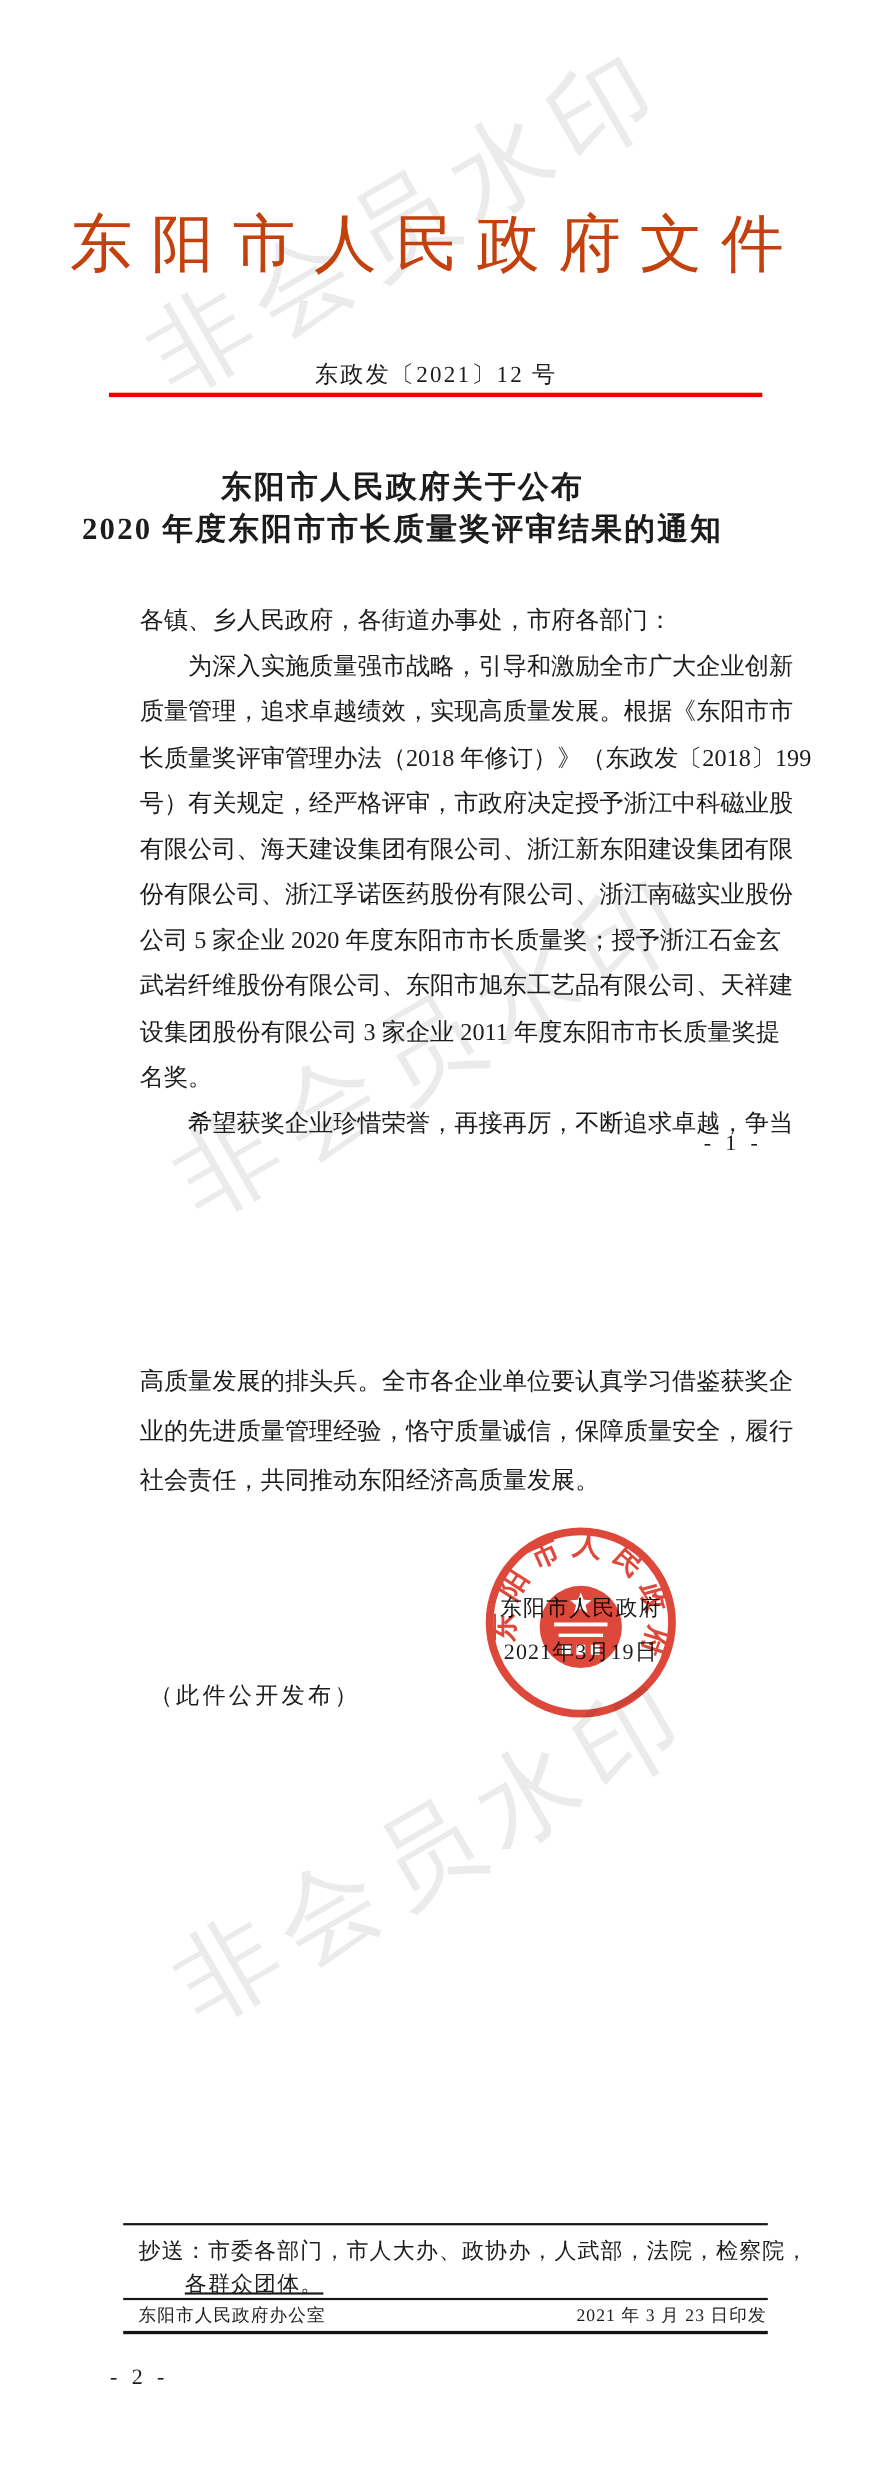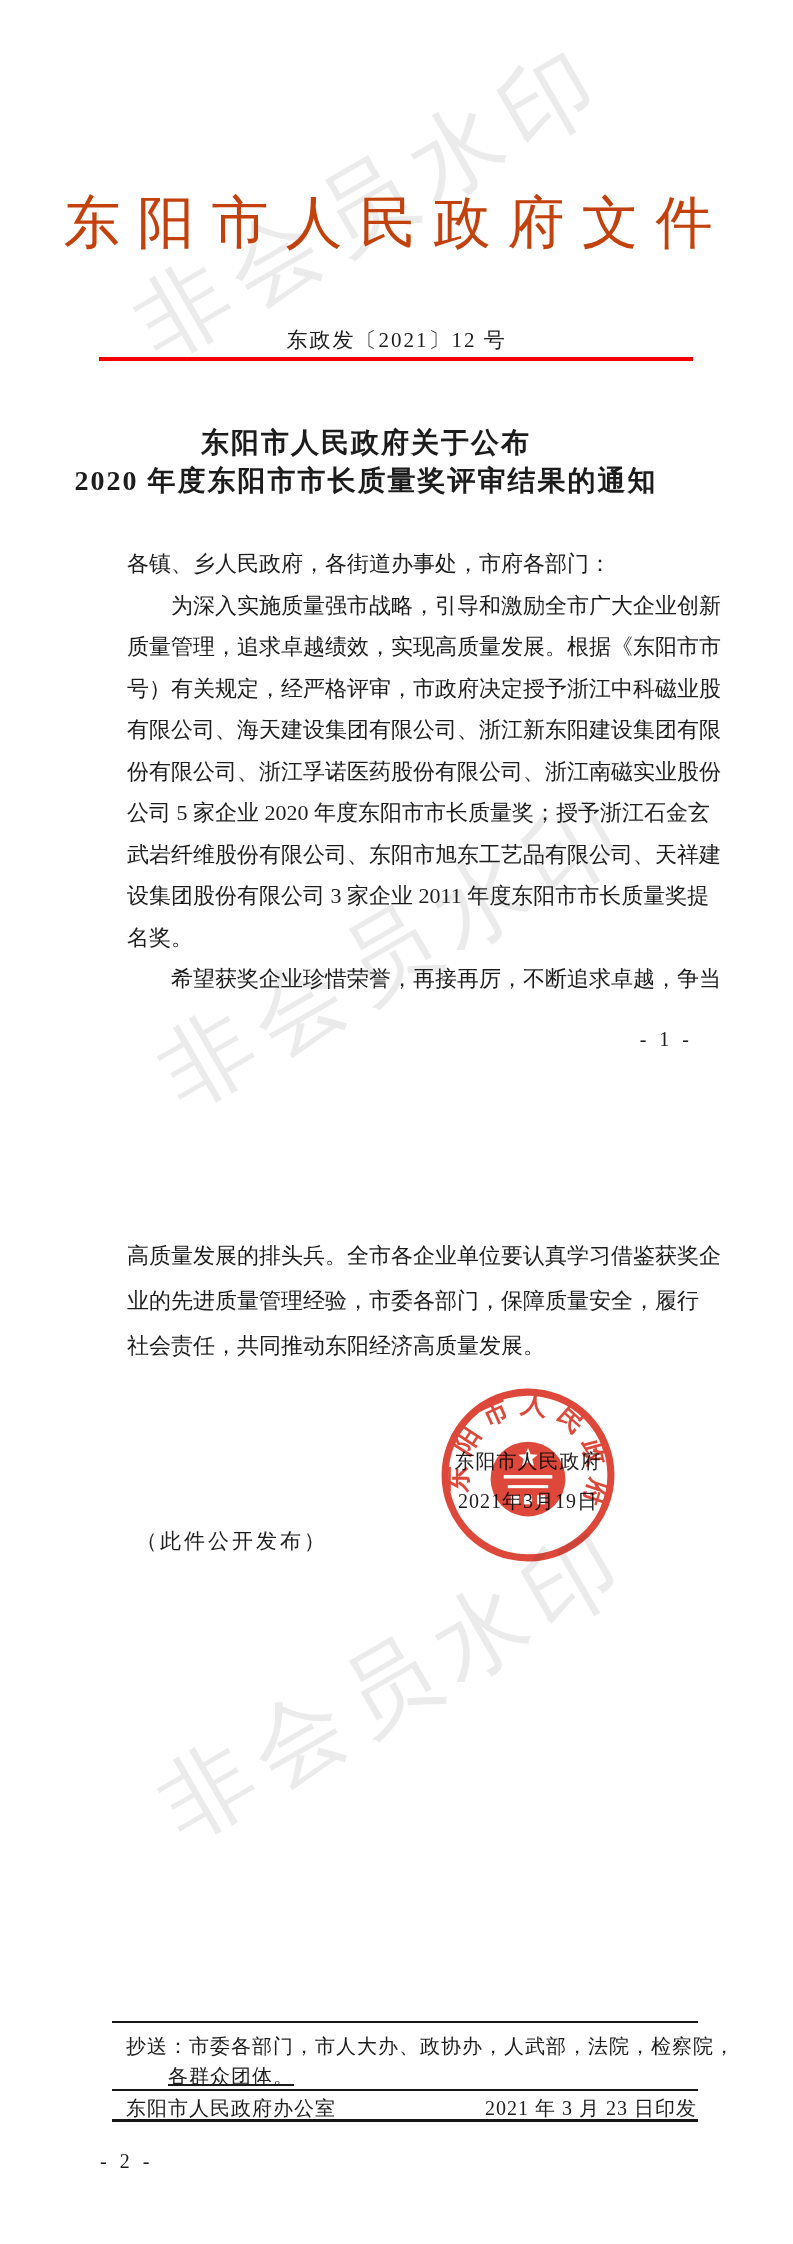--- a/index.html
+++ b/index.html
@@ -45,21 +45,21 @@
   .sig-date{top:1488px;}
   .seal{left:437px;top:1384px;width:182px;height:182px;mix-blend-mode:multiply;opacity:.92;}
   .public-note{left:136px;top:1527px;font-size:21px;letter-spacing:3px;}
   
   .rule{background:#161616;}
   .r1{left:112px;top:2021px;width:586px;height:2px;}
   .r2{left:112px;top:2089px;width:586px;height:2px;}
   .r3{left:112px;top:2119px;width:586px;height:3px;}
   .cc1{left:126px;top:2033px;font-size:20px;letter-spacing:1px;white-space:nowrap;}
   .cc2{left:168px;top:2063px;font-size:20px;letter-spacing:1px;text-decoration:underline;}
-  .office-row{left:126px;top:2095px;width:571px;display:flex;justify-content:space-between;font-size:20px;letter-spacing:1px;}
+  .office-row{left:126px;top:2095px;width:571px;display:flex;justify-content:space-between;font-size:16px;letter-spacing:1px;}
 </style>
 </head>
 <body>
 
 <div class="canvas">
 
   <div class="wm" style="left:108px;top:155px;">非会员水印</div>
   <div class="wm" style="left:132px;top:904px;">非会员水印</div>
   <div class="wm" style="left:132px;top:1636px;">非会员水印</div>
 
@@ -67,34 +67,35 @@
   <div class="abs doc-number">东政发〔2021〕12 号</div>
   <div class="abs red-rule"></div>
 
   <div class="abs notice-title nt1">东阳市人民政府关于公布</div>
   <div class="abs notice-title nt2">2020 年度东阳市市长质量奖评审结果的通知</div>
 
   <div class="abs body-block p1">
     <div class="bline">各镇、乡人民政府，各街道办事处，市府各部门：</div>
     <div class="bline ind">为深入实施质量强市战略，引导和激励全市广大企业创新</div>
     <div class="bline">质量管理，追求卓越绩效，实现高质量发展。根据《东阳市市</div>
+    <div class="bline">长质量奖评审管理办法（2018 年修订）》（东政发〔2018〕199</div>
     <div class="bline">号）有关规定，经严格评审，市政府决定授予浙江中科磁业股</div>
     <div class="bline">有限公司、海天建设集团有限公司、浙江新东阳建设集团有限</div>
     <div class="bline">份有限公司、浙江孚诺医药股份有限公司、浙江南磁实业股份</div>
     <div class="bline">公司 5 家企业 2020 年度东阳市市长质量奖；授予浙江石金玄</div>
     <div class="bline">武岩纤维股份有限公司、东阳市旭东工艺品有限公司、天祥建</div>
     <div class="bline">设集团股份有限公司 3 家企业 2011 年度东阳市市长质量奖提</div>
     <div class="bline">名奖。</div>
     <div class="bline ind">希望获奖企业珍惜荣誉，再接再厉，不断追求卓越，争当</div>
   </div>
   <div class="abs pagenum pn1">- 1 -</div>
 
   <div class="abs body-block p2">
     <div class="bline">高质量发展的排头兵。全市各企业单位要认真学习借鉴获奖企</div>
-    <div class="bline">业的先进质量管理经验，市委各部门，保障质量安全，履行</div>
+    <div class="bline">业的先进质量管理经验，恪守质量诚信，保障质量安全，履行</div>
     <div class="bline">社会责任，共同推动东阳经济高质量发展。</div>
   </div>
 
   <div class="abs sig sig-issuer">东阳市人民政府</div>
   <div class="abs sig sig-date">2021年3月19日</div>
 
   <svg class="abs seal" viewBox="0 0 180 180">
     <defs>
       <path id="sealTextArc" d="M 32.7 110.9 A 61 61 0 1 1 147.3 110.9"></path>
     </defs>

